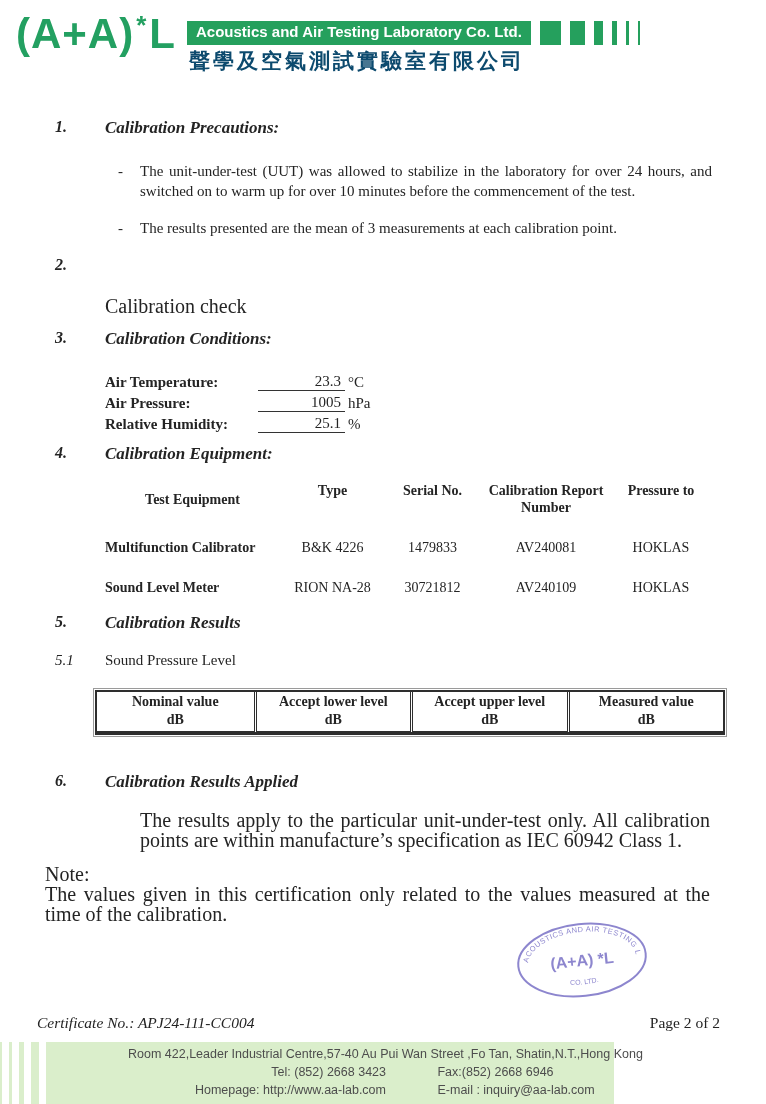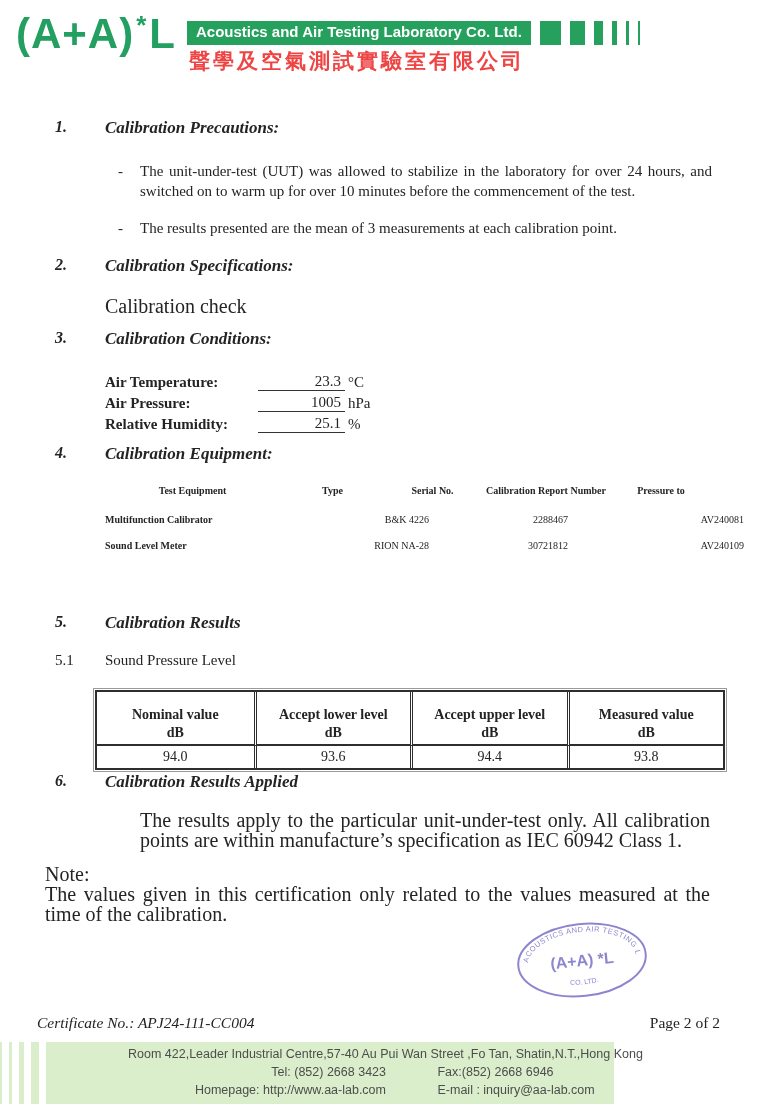--- a/index.html
+++ b/index.html
@@ -13,60 +13,60 @@
   .logo { position:absolute; left:16px; top:12px; color:#23a061;
     font-family:"Liberation Sans", sans-serif; font-weight:bold; font-size:42px;
     letter-spacing:1px; line-height:1; }
   .logo sup { font-size:26px; vertical-align:14px; margin:0 2px; }
   .banner-row { position:absolute; left:187px; top:21px; display:flex; gap:9px; align-items:stretch; height:24px; }
   .banner { background:#25a05d; color:#ffffff; font-family:"Liberation Sans", sans-serif;
     font-weight:bold; font-size:15px; padding:2px 9px 0 9px; white-space:nowrap; }
   .hbar { background:#25a05d; }
   .hbar.b1{width:21px;} .hbar.b2{width:15px;} .hbar.b3{width:9px;}
   .hbar.b4{width:5px;} .hbar.b5{width:3px;} .hbar.b6{width:2px;}
-  .cjk-name { position:absolute; left:189px; top:47px; color:#ef4444;
+  .cjk-name { position:absolute; left:189px; top:47px; color:#0c4a6e;
     font-family:"Liberation Sans", sans-serif; font-weight:bold; font-size:21px; letter-spacing:3px; }
 
   
   .sec { position:absolute; left:55px; display:flex; }
   .sec .num { width:50px; font-weight:bold; font-style:italic; font-size:16px; }
   .sec .title { font-weight:bold; font-style:italic; font-size:17px; }
   .sub { position:absolute; left:55px; display:flex; font-size:15px; }
-  .sub .num { width:50px; }
+  .sub .num { width:50px;font-style:italic; }
 
   
   .bullet { position:absolute; left:118px; width:594px; display:flex; font-size:15px; line-height:20px; }
   .bullet .dash { width:22px; }
   .bullet .btxt { flex:1; text-align:justify; }
   .plain { position:absolute; font-size:20px; line-height:20px; }
   .just { text-align:justify; }
 
   
   .cond { position:absolute; left:105px; top:370px; font-size:15px; }
   .cond-row { display:flex; height:21px; align-items:flex-end; }
   .cond-label { width:153px; font-weight:bold; }
   .cond-val { width:87px; border-bottom:1px solid #333; text-align:right; padding-right:4px; }
   .cond-unit { margin-left:3px; }
 
   
-  .eq { position:absolute; left:105px; top:482px; width:605px; font-size:10px; }
+  .eq { position:absolute; left:105px; top:482px; width:605px; font-size:14px; }
   .eq-grid { display:grid; grid-template-columns:175px 105px 95px 132px 98px; }
   .eq-head { align-items:start; font-weight:bold; }
   .eq-head .c { text-align:center; line-height:17px; }
   .eq-head .c.first { align-self:center; }
-  .eq-row { margin-top:15px;gap:44px; }
-  .eq-row .c { text-align:right; }
+  .eq-row { margin-top:24px; }
+  .eq-row .c { text-align:center; }
   .eq-row .c.first { text-align:left; font-weight:bold; }
 
   
   .res { position:absolute; left:95px; top:690px; width:630px;
     border-collapse:separate; border-spacing:0; border:2px solid #2e2e2e;
     outline:1px solid #9a9a9a; outline-offset:1px; font-size:14px; }
   .res th, .res td { width:25%; text-align:center; }
-  .res th { font-weight:bold; line-height:18px; padding:14px 0 2px 0; border-bottom:2px solid #2e2e2e; }
+  .res th { font-weight:bold; line-height:18px; padding:1px 0 2px 0; border-bottom:2px solid #2e2e2e; }
   .res td { padding:3px 0; }
   .res th + th, .res td + td { border-left:3px double #2e2e2e; }
 
   
   .stamp { position:absolute; left:512px; top:918px; transform:rotate(-6deg); opacity:0.85; }
 
   
   .cert-line { position:absolute; left:37px; top:1014px; font-style:italic; font-size:15.5px; }
   .page-label { position:absolute; right:46px; top:1014px; font-size:15.5px; }
   .fstripes { position:absolute; left:0; top:1042px; height:62px; display:flex; gap:7px; }
@@ -106,21 +106,20 @@
     <span class="dash">-</span>
     <span class="btxt">The unit-under-test (UUT) was allowed to stabilize in the laboratory for over 24 hours, and switched on to warm up for over 10 minutes before the commencement of the test.</span>
   </div>
   <div class="bullet" style="top:218px">
     <span class="dash">-</span>
     <span class="btxt">The results presented are the mean of 3 measurements at each calibration point.</span>
   </div>
 
   <div class="sec" style="top:256px">
     <span class="num">2.</span>
-    <span class="title">Calibration Specifications:</span>
   </div>
   <div class="plain" style="left:105px; top:296px">Calibration check</div>
 
   <div class="sec" style="top:329px">
     <span class="num">3.</span>
     <span class="title">Calibration Conditions:</span>
   </div>
   <div class="cond">
     <div class="cond-row">
       <span class="cond-label">Air Temperature:</span>
@@ -147,21 +146,21 @@
     <div class="eq-grid eq-head">
       <div class="c first">Test Equipment</div>
       <div class="c">Type</div>
       <div class="c">Serial No.</div>
       <div class="c">Calibration Report Number</div>
       <div class="c">Pressure to</div>
     </div>
     <div class="eq-grid eq-row">
       <div class="c first">Multifunction Calibrator</div>
       <div class="c">B&amp;K 4226</div>
-      <div class="c">2288467</div>
+      <div class="c">1479833</div>
       <div class="c">AV240081</div>
       <div class="c">HOKLAS</div>
     </div>
     <div class="eq-grid eq-row">
       <div class="c first">Sound Level Meter</div>
       <div class="c">RION NA-28</div>
       <div class="c">30721812</div>
       <div class="c">AV240109</div>
       <div class="c">HOKLAS</div>
     </div>
@@ -188,26 +187,20 @@
             <div>dB</div>
           </th>
       <th>
             <div>Accept upper level</div>
             <div>dB</div>
           </th>
       <th>
             <div>Measured value</div>
             <div>dB</div>
           </th>
-    </tr>
-    <tr>
-      <td>94.0</td>
-      <td>93.6</td>
-      <td>94.4</td>
-      <td>93.8</td>
     </tr>
   </tbody>
     </table>
 
   <div class="sec" style="top:772px">
     <span class="num">6.</span>
     <span class="title">Calibration Results Applied</span>
   </div>
   <div class="plain just" style="left:140px; top:810px; width:570px">The results apply to the particular unit-under-test only. All calibration points are within manufacture’s specification as IEC 60942 Class 1.</div>
 

